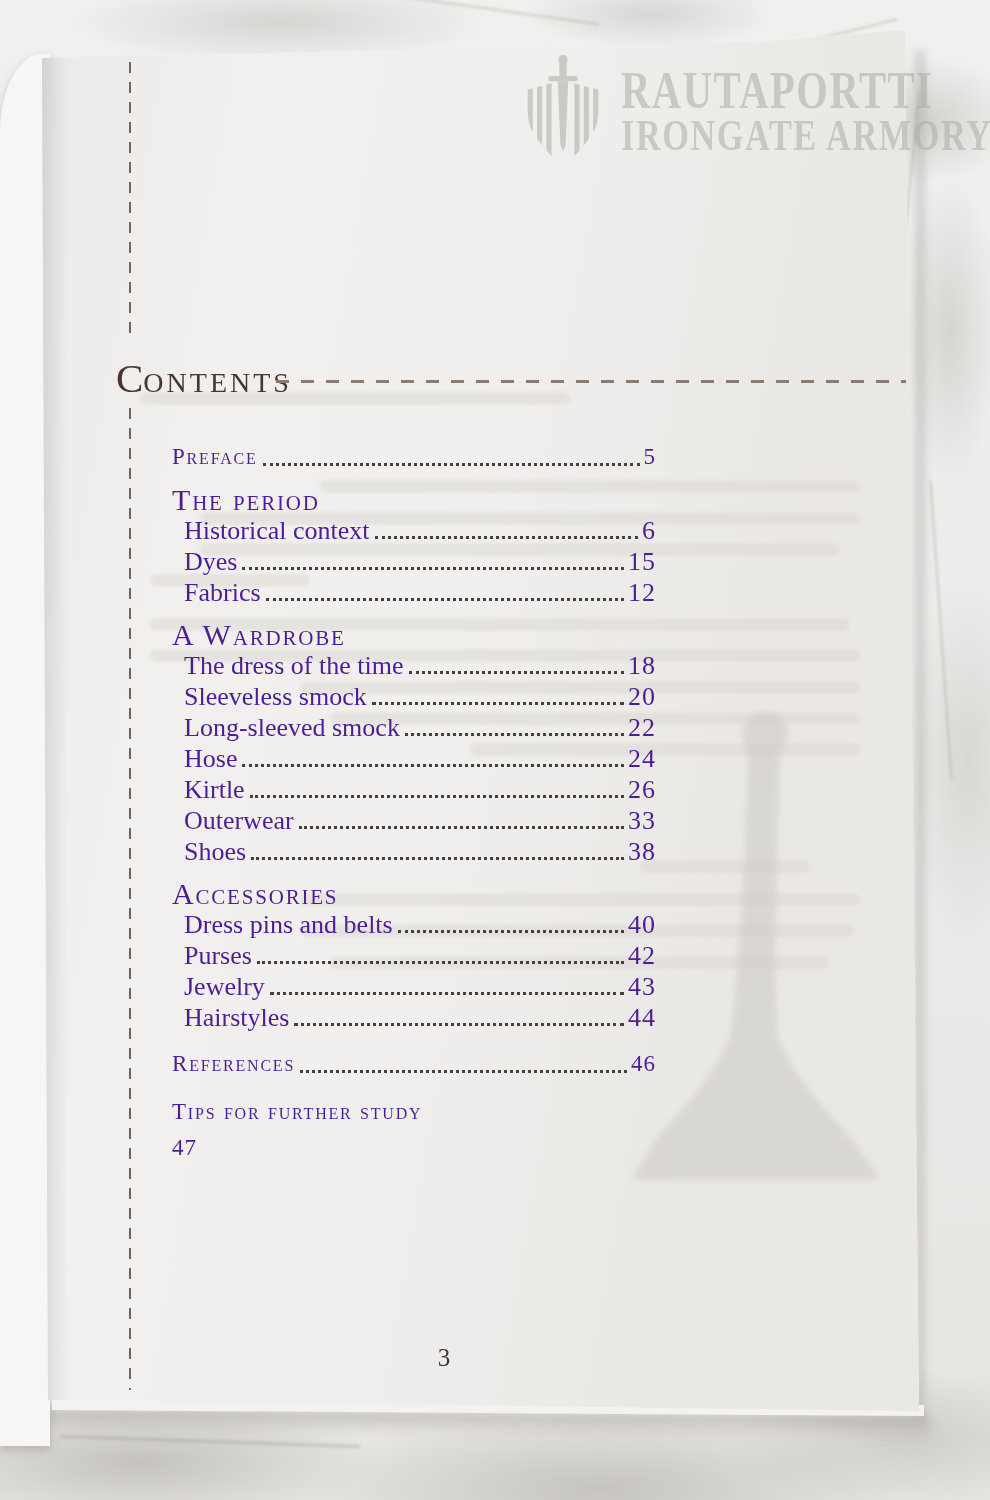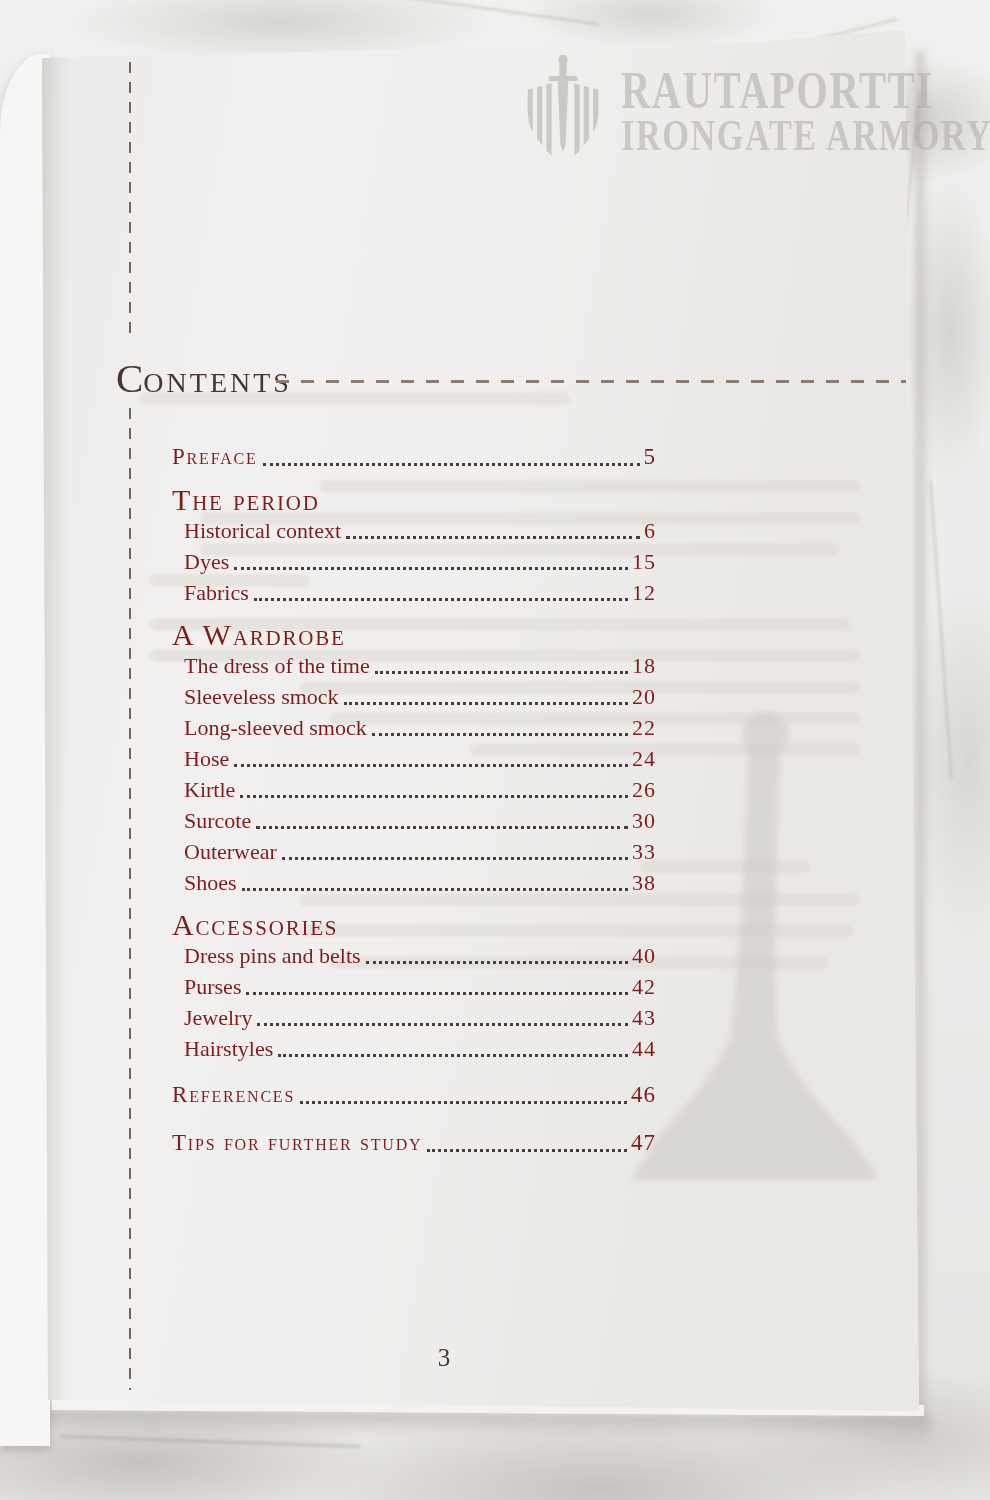--- a/index.html
+++ b/index.html
@@ -73,29 +73,29 @@
   .contents-heading{
     position:absolute;left:116px;top:358px;color:#4a3533;white-space:nowrap;
   }
   .contents-heading .cap{font-size:41px;line-height:41px;}
   .contents-heading .rest{font-size:28px;letter-spacing:3px;}
   .h-dash{
     position:absolute;left:276px;top:380px;width:630px;height:2.6px;
     background:repeating-linear-gradient(to right,#8d7a71 0 13px,transparent 13px 25px);
   }
 
-  .toc{position:absolute;left:172px;top:440px;width:484px;color:#7f1d1d;font-family:Liberation Serif, serif;}
-  .toc-row{display:flex;align-items:baseline;font-size:22px;height:31px;line-height:31px;}
+  .toc{position:absolute;left:172px;top:440px;width:484px;color:#4c1d95;font-family:Liberation Serif, serif;}
+  .toc-row{display:flex;align-items:baseline;font-size:26px;height:31px;line-height:31px;}
   .toc-row.chapter{font-variant:small-caps;letter-spacing:1.8px;font-size:23px;height:33px;line-height:33px;}
   .toc-row.section{font-variant:small-caps;letter-spacing:1.8px;font-size:30px;margin-top:11px;}
   .toc-row.chapter + .toc-row.section{margin-top:11px;}
   .toc-row.entry{padding-left:12px;}
   .toc-row:first-child{margin-top:0;}
   .toc-row.mt-lg{margin-top:14px;}
-  .toc-row.mt-xl{margin-top:15px;}
+  .toc-row.mt-xl{margin-top:15px;flex-direction:column;}
   .toc-row .lbl{white-space:nowrap;}
   .toc-row .dots{flex:1;margin:0 4px 0 5px;border-bottom:3px dotted #46403d;align-self:flex-end;
     transform:translateY(-7px);}
   .toc-row .num{white-space:nowrap;letter-spacing:1px;}
 
   .page-number{position:absolute;left:424px;top:1344px;width:40px;text-align:center;
     font-size:25px;color:#3d3835;}
 
   
   .watermark{position:absolute;left:505px;top:48px;width:470px;height:130px;opacity:.55;pointer-events:none;}
@@ -204,25 +204,20 @@
       </div>
       <div class="toc-row entry">
         <span class="lbl">Hose</span>
         <span class="dots"></span>
         <span class="num">24</span>
       </div>
       <div class="toc-row entry">
         <span class="lbl">Kirtle</span>
         <span class="dots"></span>
         <span class="num">26</span>
-      </div>
-      <div class="toc-row entry">
-        <span class="lbl">Surcote</span>
-        <span class="dots"></span>
-        <span class="num">30</span>
       </div>
       <div class="toc-row entry">
         <span class="lbl">Outerwear</span>
         <span class="dots"></span>
         <span class="num">33</span>
       </div>
       <div class="toc-row entry">
         <span class="lbl">Shoes</span>
         <span class="dots"></span>
         <span class="num">38</span>

